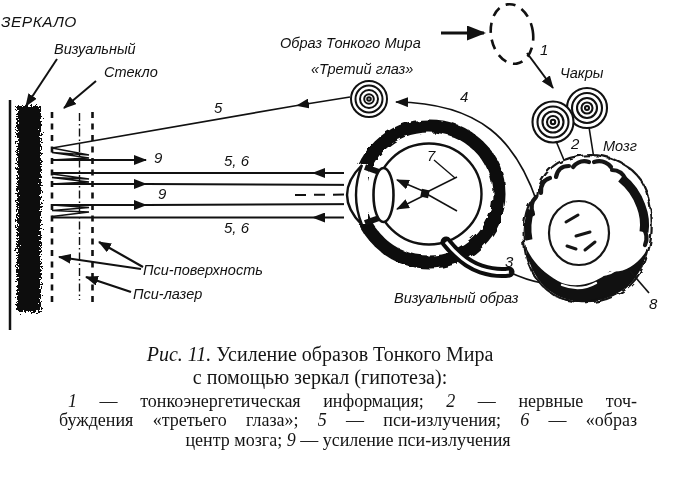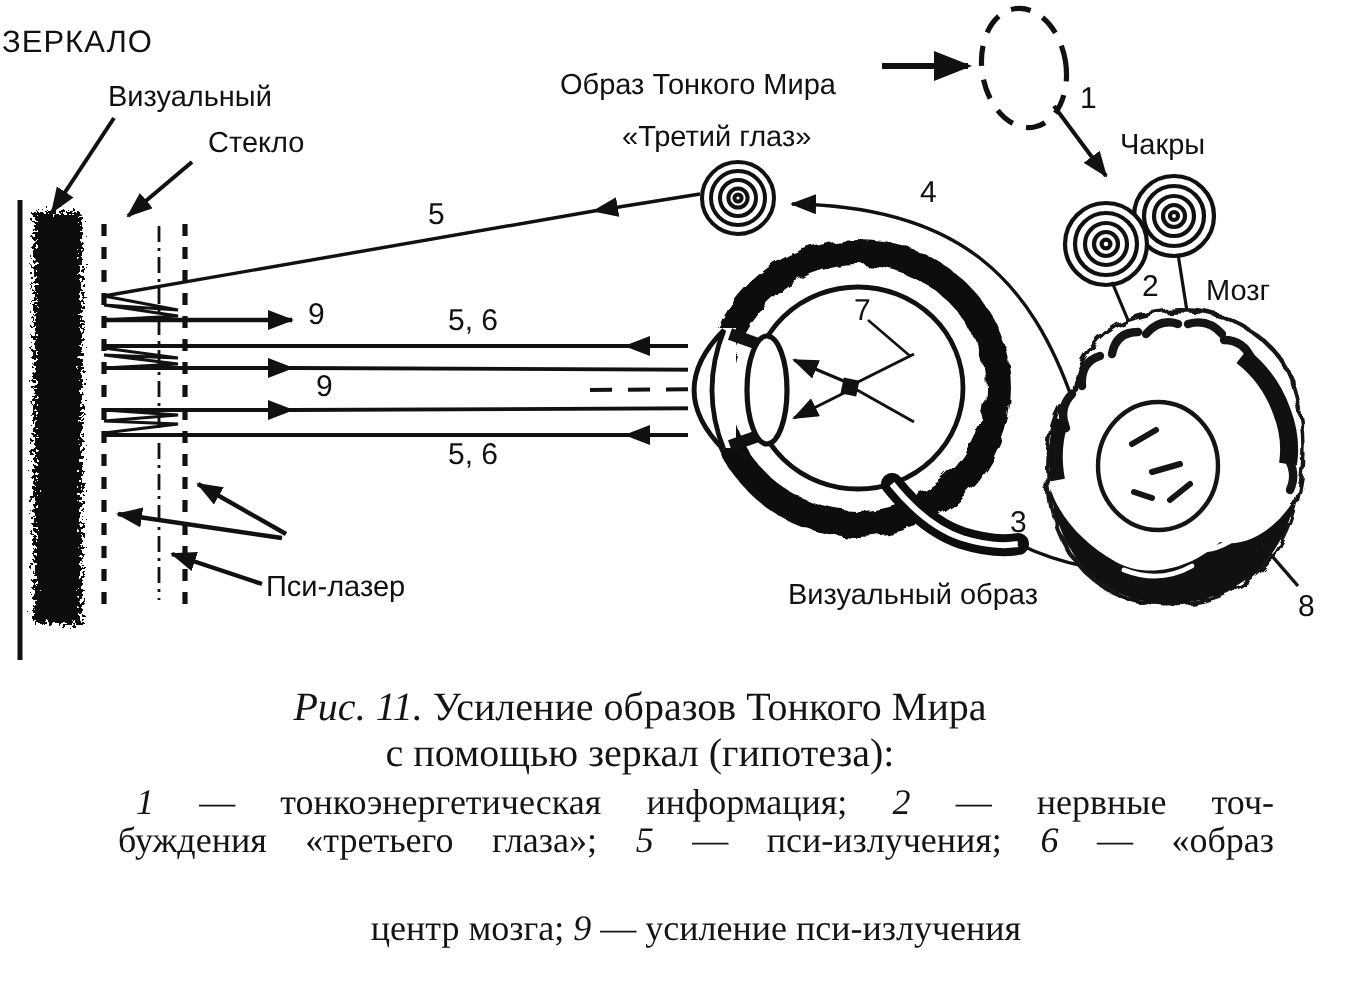--- a/index.html
+++ b/index.html
@@ -1,30 +1,30 @@
 <!DOCTYPE html>
 <html><head>
 <meta charset="utf-8">
 <style>
   html,body{margin:0;padding:0;background:#fff;}
   .page{position:relative;width:674px;height:498px;background:#fff;overflow:hidden;
         font-family:"Liberation Sans",sans-serif;color:#111;}
-  .diagram{position:absolute;left:0;top:0;width:674px;height:336px;}
+  .diagram{position:absolute;left:0;top:0;width:674px;height:336px;font-style:italic;}
   .diagram svg{position:absolute;left:0;top:0;}
   .lbl{position:absolute;font-size:14.5px;line-height:15px;white-space:nowrap;color:#111;}
   .lbl.caps{font-size:15.5px;letter-spacing:.5px;}
   .num{position:absolute;font-size:15px;line-height:15px;white-space:nowrap;color:#111;}
   .caption{position:absolute;top:343px;left:0;width:640px;text-align:center;
            font-family:"Liberation Serif",serif;font-size:20px;line-height:22.5px;color:#141414;}
   .caption .it{font-style:italic;}
   .legend{position:absolute;top:392px;left:59px;width:578px;
           font-family:"Liberation Serif",serif;font-size:18px;line-height:19.4px;color:#141414;}
   .lg{margin:0;text-align:justify;text-align-last:justify;}
   .lg.first{text-indent:9px;}
-  .lg.last{text-align:center;text-align-last:center;margin-top:24px;}
+  .lg.last{text-align:center;text-align-last:center;}
   .lg .inum{font-style:italic;}
 </style>
 </head>
 <body>
 
 <div class="page">
 
   <div class="diagram">
     <svg width="674" height="336" viewBox="0 0 674 336">
       <defs>
@@ -166,20 +166,21 @@
       </g>
     </svg>
 
     <div class="lbl caps" style="left:1px;top:14px">ЗЕРКАЛО</div>
     <div class="lbl" style="left:54px;top:42px">Визуальный</div>
     <div class="lbl" style="left:104px;top:65px">Стекло</div>
     <div class="lbl" style="left:280px;top:36px">Образ Тонкого Мира</div>
     <div class="lbl" style="left:311px;top:62px">«Третий глаз»</div>
     <div class="lbl" style="left:560px;top:66px">Чакры</div>
     <div class="lbl" style="left:603px;top:139px">Мозг</div>
+    <div class="lbl" style="left:143px;top:263px">Пси-поверхность</div>
     <div class="lbl" style="left:133px;top:287px">Пси-лазер</div>
     <div class="lbl" style="left:394px;top:291px">Визуальный образ</div>
 
     <div class="num" style="left:540px;top:42px">1</div>
     <div class="num" style="left:571px;top:136px">2</div>
     <div class="num" style="left:505px;top:254px">3</div>
     <div class="num" style="left:460px;top:89px">4</div>
     <div class="num" style="left:214px;top:100px">5</div>
     <div class="num" style="left:224px;top:153px">5, 6</div>
     <div class="num" style="left:224px;top:220px">5, 6</div>

